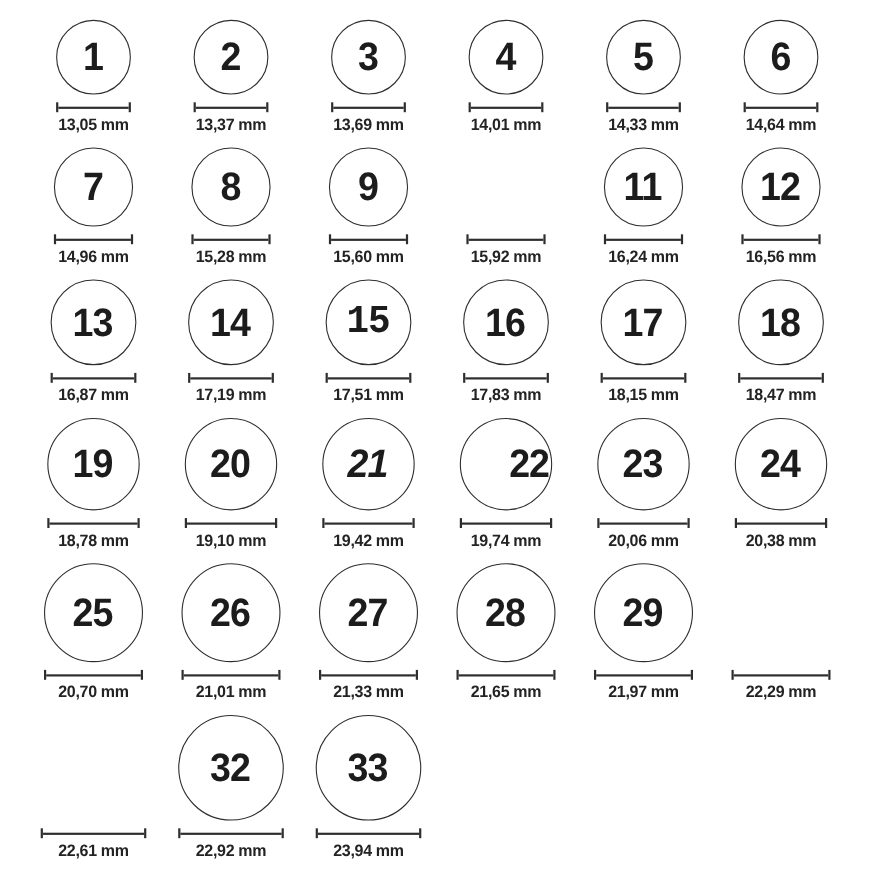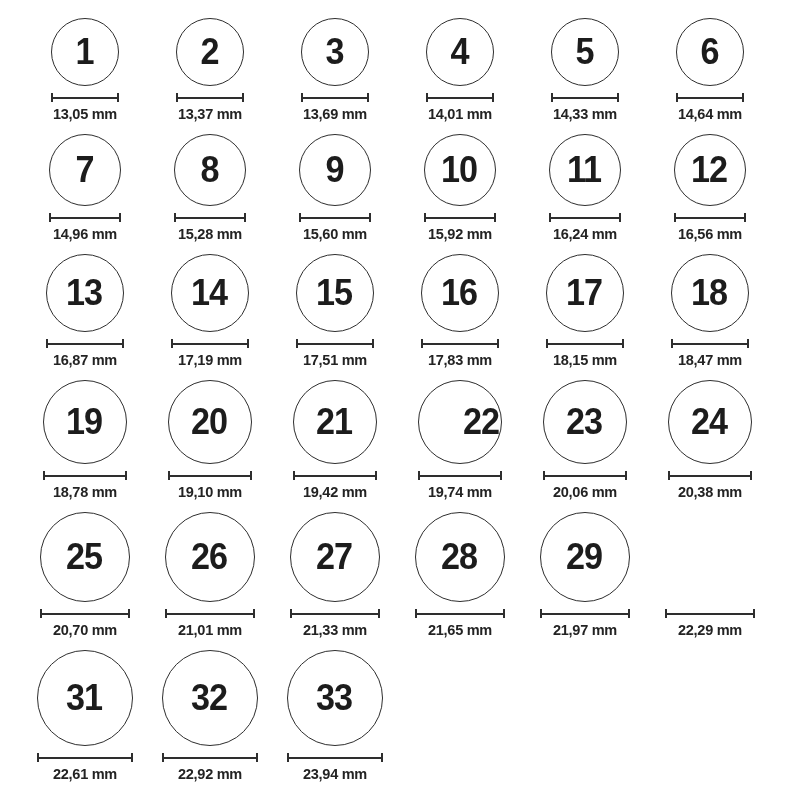--- a/index.html
+++ b/index.html
@@ -137,23 +137,20 @@
     <div class="dlabel">15,28 mm</div>
   </div>
       <div class="cell">
     <div class="circle" style="width: 72px; height: 72px;">
       <span class="num">9</span>
     </div>
     <div class="measure" style="width: 72px;"></div>
     <div class="dlabel">15,60 mm</div>
   </div>
       <div class="cell">
-    <div class="circle" style="width: 72px; height: 72px;">
-      <span class="num">10</span>
-    </div>
     <div class="measure" style="width: 72px;"></div>
     <div class="dlabel">15,92 mm</div>
   </div>
       <div class="cell">
     <div class="circle" style="width: 72px; height: 72px;">
       <span class="num">11</span>
     </div>
     <div class="measure" style="width: 72px;"></div>
     <div class="dlabel">16,24 mm</div>
   </div>
@@ -174,21 +171,21 @@
     <div class="dlabel">16,87 mm</div>
   </div>
       <div class="cell">
     <div class="circle" style="width: 78px; height: 78px;">
       <span class="num">14</span>
     </div>
     <div class="measure" style="width: 78px;"></div>
     <div class="dlabel">17,19 mm</div>
   </div>
       <div class="cell">
-    <div class="circle" style="width: 78px; height: 78px;">
+    <div class="circle" style="width: 78px; height: 78px; font-family: Liberation Mono, monospace;">
       <span class="num">15</span>
     </div>
     <div class="measure" style="width: 78px;"></div>
     <div class="dlabel">17,51 mm</div>
   </div>
       <div class="cell">
     <div class="circle" style="width: 78px; height: 78px; text-align: center;">
       <span class="num">16</span>
     </div>
     <div class="measure" style="width: 78px;"></div>
@@ -218,21 +215,21 @@
     <div class="dlabel">18,78 mm</div>
   </div>
       <div class="cell">
     <div class="circle" style="width: 84px; height: 84px;">
       <span class="num">20</span>
     </div>
     <div class="measure" style="width: 84px;"></div>
     <div class="dlabel">19,10 mm</div>
   </div>
       <div class="cell">
-    <div class="circle" style="width: 84px; height: 84px;">
+    <div class="circle" style="width: 84px; height: 84px; font-style: italic;">
       <span class="num">21</span>
     </div>
     <div class="measure" style="width: 84px;"></div>
     <div class="dlabel">19,42 mm</div>
   </div>
       <div class="cell">
     <div class="circle" style="width: 84px; height: 84px; justify-content: flex-end;">
       <span class="num">22</span>
     </div>
     <div class="measure" style="width: 84px;"></div>
@@ -289,23 +286,20 @@
     <div class="measure" style="width: 90px;"></div>
     <div class="dlabel">21,97 mm</div>
   </div>
       <div class="cell">
     <div class="measure" style="width: 90px;"></div>
     <div class="dlabel">22,29 mm</div>
   </div>
     </div>
     <div class="row">
       <div class="cell">
-    <div class="circle" style="width: 96px; height: 96px;">
-      <span class="num">31</span>
-    </div>
     <div class="measure" style="width: 96px;"></div>
     <div class="dlabel">22,61 mm</div>
   </div>
       <div class="cell">
     <div class="circle" style="width: 96px; height: 96px;">
       <span class="num">32</span>
     </div>
     <div class="measure" style="width: 96px;"></div>
     <div class="dlabel">22,92 mm</div>
   </div>

